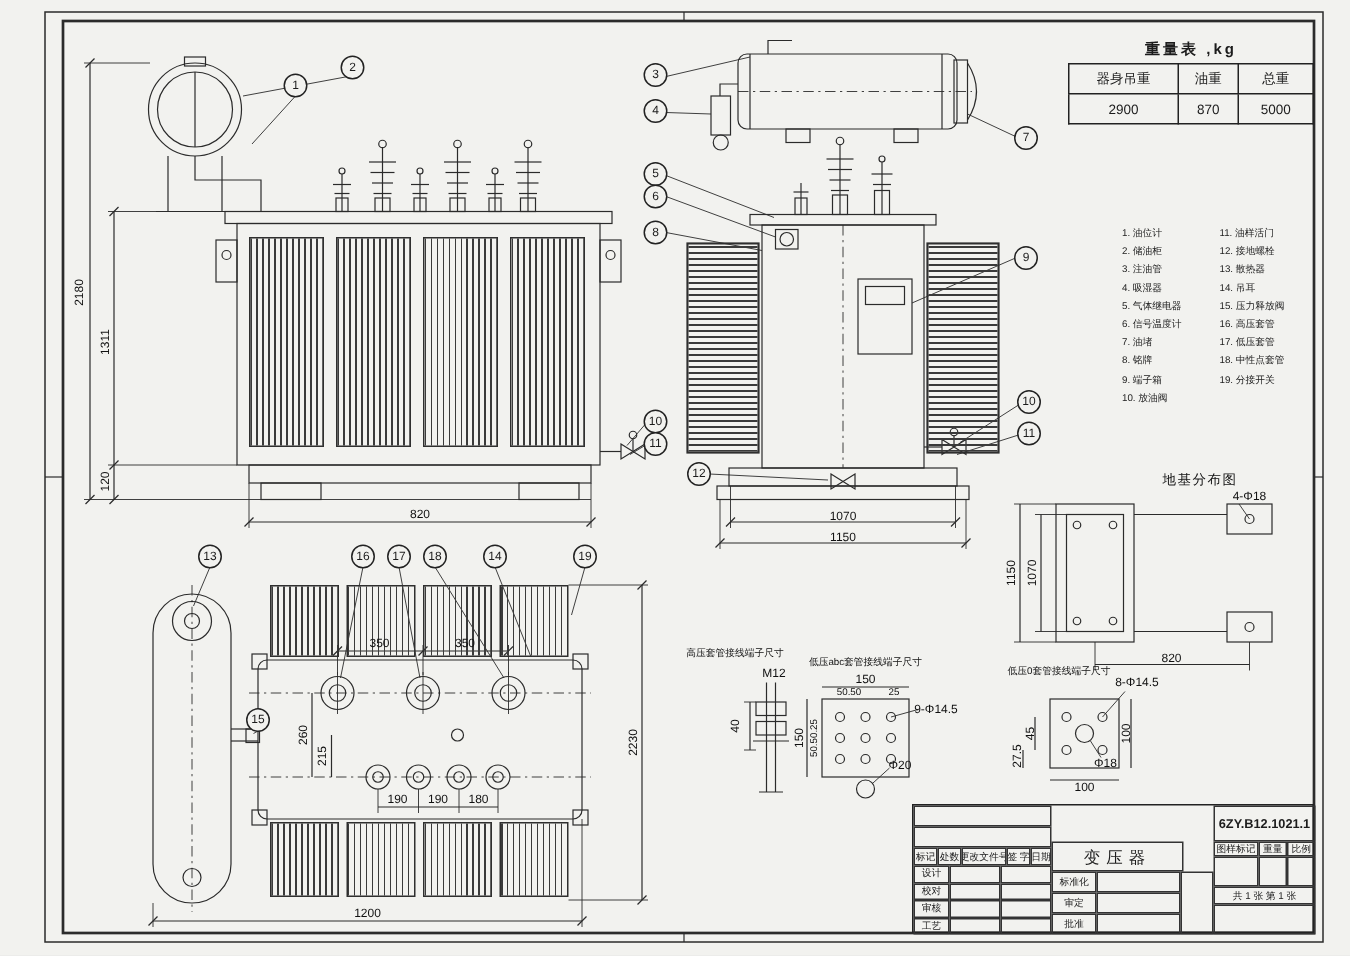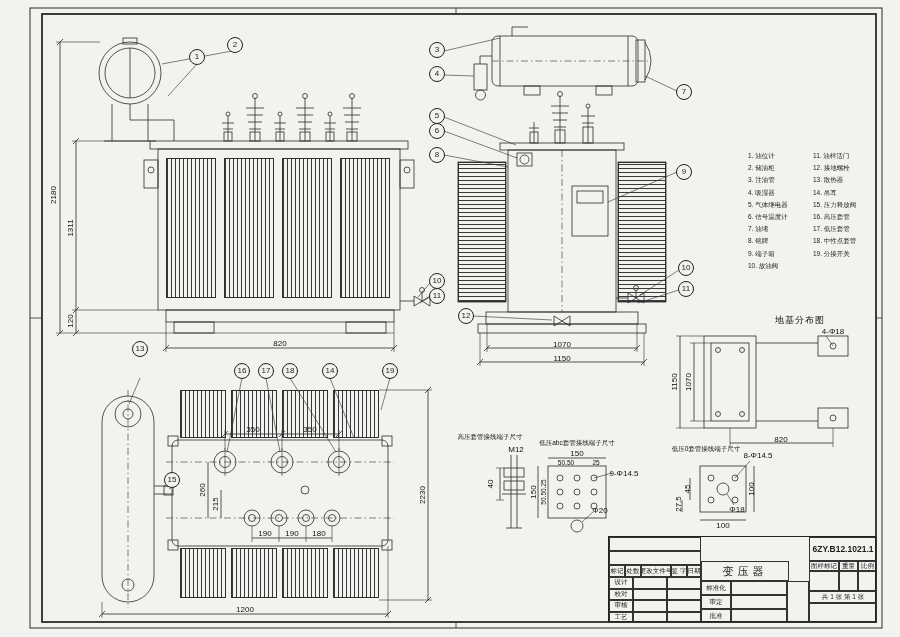--- a/index.html
+++ b/index.html
@@ -348,20 +348,37 @@
   <div class="finH" style="left:618px;top:162px;width:48px;height:140px;"></div>
   <div class="finV" style="left:180px;top:390px;width:46px;height:48px;"></div>
   <div class="finV" style="left:231px;top:390px;width:46px;height:48px;"></div>
   <div class="finV" style="left:282px;top:390px;width:46px;height:48px;"></div>
   <div class="finV" style="left:333px;top:390px;width:46px;height:48px;"></div>
   <div class="finV" style="left:180px;top:548px;width:46px;height:50px;"></div>
   <div class="finV" style="left:231px;top:548px;width:46px;height:50px;"></div>
   <div class="finV" style="left:282px;top:548px;width:46px;height:50px;"></div>
   <div class="finV" style="left:333px;top:548px;width:46px;height:50px;"></div>
 
+  <div id="weightBox">
+    <div class="wt-title">重量表 ,kg</div>
+    <table>
+      <tbody>
+          <tr>
+        <td style="width:74px;">器身吊重</td>
+        <td style="width:40px;">油重</td>
+        <td style="width:50px;">总重</td>
+      </tr>
+      <tr>
+        <td>2900</td>
+        <td>870</td>
+        <td>5000</td>
+      </tr>
+    </tbody>
+      </table>
+  </div>
 
   <div id="partsList">
     <div class="pcol" id="partsCol1">
         <div class="pitem">1. 油位计</div>
         <div class="pitem">2. 储油柜</div>
         <div class="pitem">3. 注油管</div>
         <div class="pitem">4. 吸湿器</div>
         <div class="pitem">5. 气体继电器</div>
         <div class="pitem">6. 信号温度计</div>
         <div class="pitem">7. 油堵</div>
@@ -430,21 +447,21 @@
       <div class="callout" style="left: 437px; top: 116px;">5</div>
       <div class="callout" style="left: 437px; top: 131px;">6</div>
       <div class="callout" style="left: 684px; top: 92px;">7</div>
       <div class="callout" style="left: 437px; top: 155px;">8</div>
       <div class="callout" style="left: 684px; top: 172px;">9</div>
       <div class="callout" style="left: 437px; top: 281px;">10</div>
       <div class="callout" style="left: 437px; top: 296px;">11</div>
       <div class="callout" style="left: 686px; top: 268px;">10</div>
       <div class="callout" style="left: 686px; top: 289px;">11</div>
       <div class="callout" style="left: 466px; top: 316px;">12</div>
-      <div class="callout" style="left: 140px; top: 349px;">13</div>
+      <div class="callout" style="left: 140px; top: 371px;">13</div>
       <div class="callout" style="left: 242px; top: 371px;">16</div>
       <div class="callout" style="left: 266px; top: 371px;">17</div>
       <div class="callout" style="left: 290px; top: 371px;">18</div>
       <div class="callout" style="left: 330px; top: 371px;">14</div>
       <div class="callout" style="left: 390px; top: 371px;">19</div>
       <div class="callout" style="left: 172px; top: 480px;">15</div>
     </div>
 
   <div id="tb">
 

